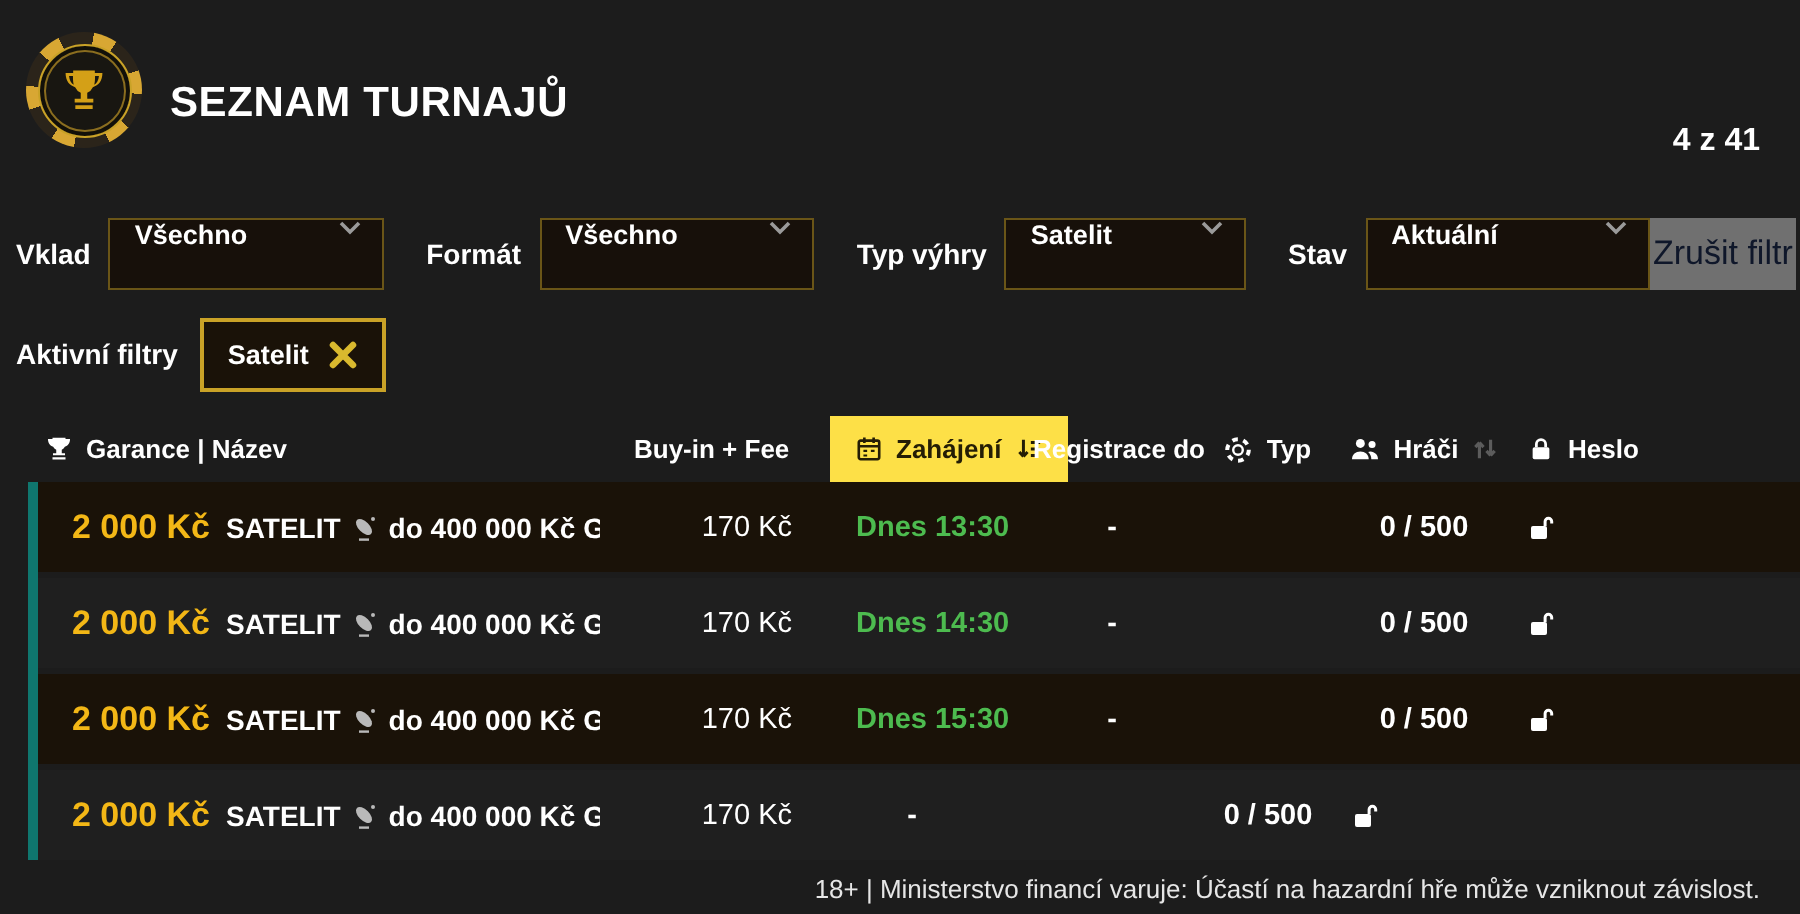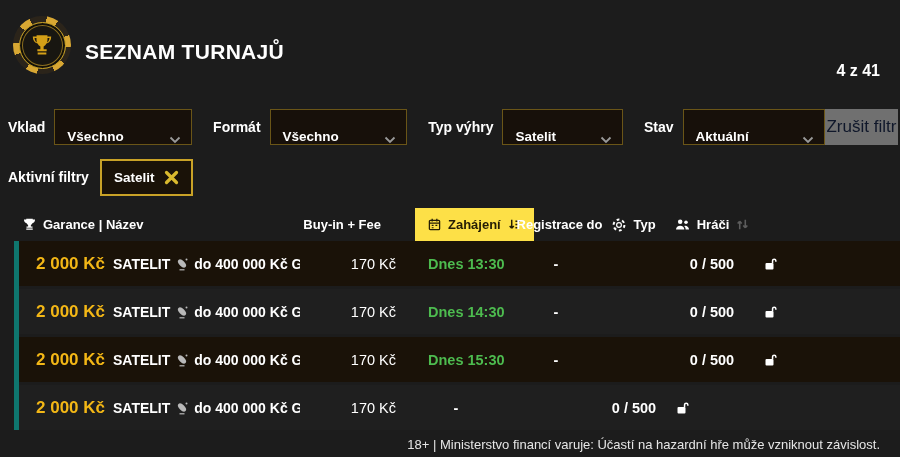--- a/index.html
+++ b/index.html
@@ -24,21 +24,21 @@
     border:1px solid #c9a227;
     display:flex; align-items:center; justify-content:center;
   }
   .page-title { font-size:21px; font-weight:800; letter-spacing:0.3px; margin-left:14px; align-self:center; }
   .counter { margin-left:auto; align-self:flex-end; margin-bottom:8px; font-size:16px; font-weight:700; }
   
   .filter-bar { margin:20px 0 0 8px; padding-right:2px; display:flex; align-items:center; height:38px; }
   .f-label { font-size:14px; font-weight:700; white-space:nowrap; }
   .select {
     height:36px; background:#17100a; border:1px solid #6a5517;
-    display:flex; align-items:flex-end; justify-content:space-between;
+    display:flex; align-items:flex-start; justify-content:space-between;
     padding:0 10px 0 12px; margin-left:9px; cursor:pointer;
   }
   .select .val { font-size:13.5px; font-weight:700; }
   .select svg { color:#9a9a9a; }
   .w150 { width:150px; } .w130 { width:131px; } .w155 { width:155px; }
   .ml20 { margin-left:21px; }
   .clear-btn {
     margin-left:auto; width:81px; height:36px; background:#707070; color:#0f172a;
     border:none; font-family:inherit; font-size:17px; font-weight:400; cursor:pointer;
   }
@@ -51,21 +51,21 @@
   .chip-filter .txt { font-size:13.5px; font-weight:700; margin-right:10px; }
   .chip-filter svg { color:#d9b92e; }
   
   .t-head {
     margin-top:12px; height:33px;
     display:grid; grid-template-columns:300px 100px 112px 88px 68px 88px 1fr;
     align-items:center; font-size:13px; font-weight:700;
   }
   .hcell { display:flex; align-items:center; gap:7px; white-space:nowrap; }
   .hc1 { padding-left:10px;margin-left:13px; }
-  .hc2 { justify-content:flex-end; padding-right:2px;gap:17px; }
+  .hc2 { justify-content:space-between; padding-right:2px;gap:17px; }
   .hc-gold {
     background:#fde047; color:#241d05; height:33px; margin-left:15px;
     padding:0 13px; display:inline-flex; align-items:center; gap:7px;
     justify-self:start; cursor:pointer;
   }
   .hc4,.hc5,.hc6 { justify-content:center; }
   .hc7 { padding-left:8px; }
   .sort-dim { color:#5c5c5c; }
   
   .rows-wrap { margin-left:14px; border-left:5px solid #0f766e; }
@@ -202,20 +202,27 @@
         <circle cx="5.5" cy="4" r="2.4"></circle>
         <path d="M1 12.5c0-2.6 2-4.2 4.5-4.2S10 9.9 10 12.5z"></path>
         <circle cx="11.8" cy="4.6" r="1.9"></circle>
         <path d="M10.9 8.4c2.3.2 4.1 1.7 4.1 4.1h-3.6c0-1.6-.6-3-1.7-3.9z"></path>
       </svg>
     <span>Hráči</span>
     <svg class="sort-dim" width="13" height="13" viewBox="0 0 14 14" fill="none" stroke="currentColor" stroke-width="1.7">
         <path d="M4 12V3.5M4 3.5L1.8 6M4 3.5L6.2 6"></path>
         <path d="M10 2v8.5M10 10.5L7.8 8M10 10.5L12.2 8"></path>
       </svg>
+  </div>
+  <div class="hcell hc7">
+    <svg width="13" height="13" viewBox="0 0 14 14" fill="#fff">
+        <rect x="2.5" y="6" width="9" height="6.5" rx="1"></rect>
+        <path d="M4.5 6V4.5a2.5 2.5 0 0 1 5 0V6" fill="none" stroke="#fff" stroke-width="1.5"></path>
+      </svg>
+    <span>Heslo</span>
   </div>
 </div>
 
 <div class="rows-wrap">
 
   <div class="t-row warm">
     <div class="c-name">
       <svg width="17" height="17" viewBox="0 0 16 16" fill="#f3b716">
           <path d="M5.8 0.8h4.4L9 3.4H7z"></path>
           <path d="M5.6 4h4.8c2 1.5 3.3 3.6 3.3 5.8 0 3.1-2.4 4.8-5.7 4.8S2.3 12.9 2.3 9.8C2.3 7.6 3.6 5.5 5.6 4z"></path>

